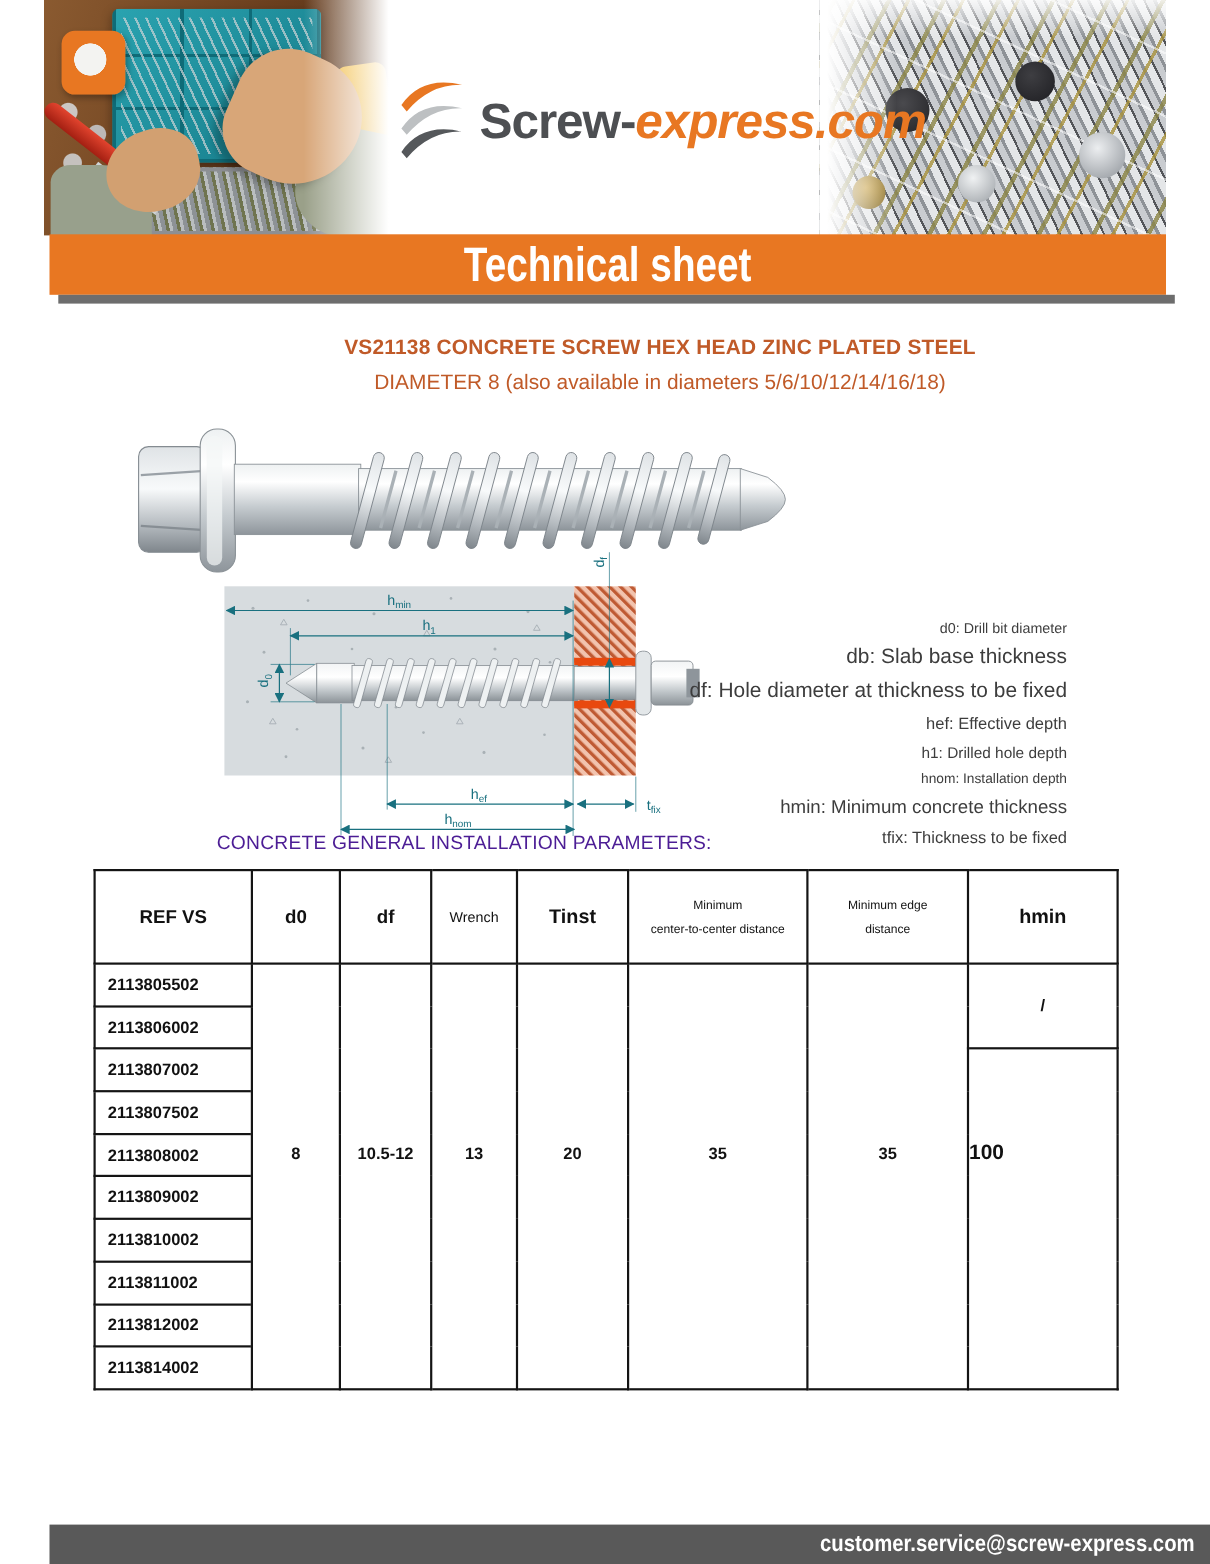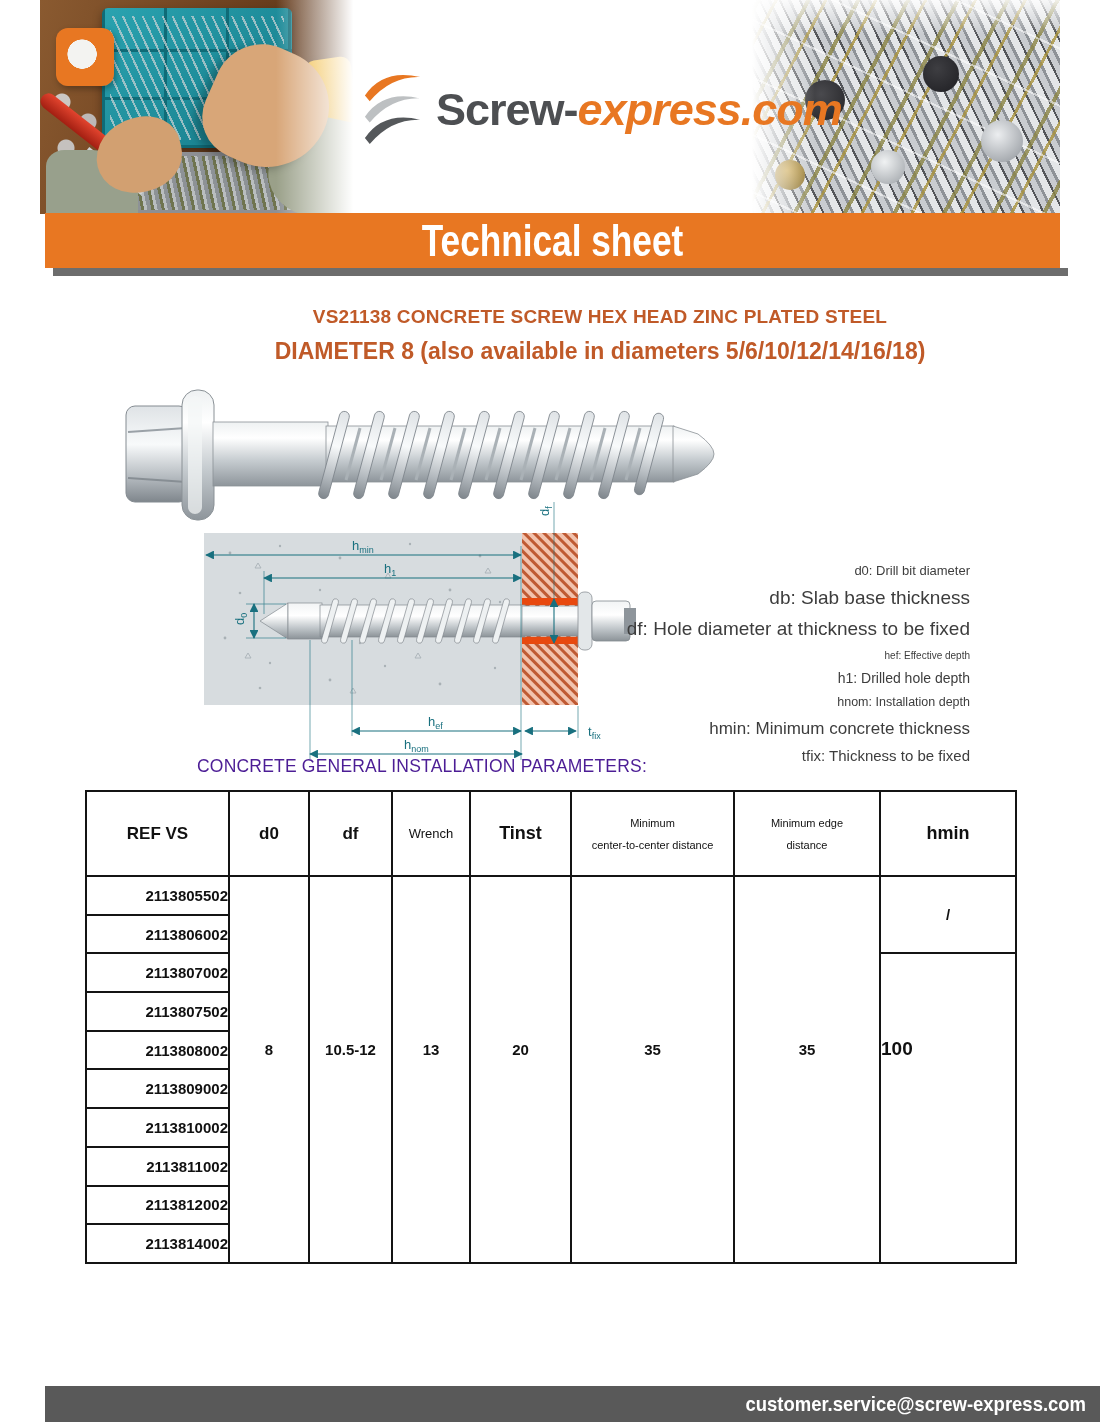--- a/index.html
+++ b/index.html
@@ -54,50 +54,50 @@
   .logo-suffix { color:#e87722; font-style:italic; }
 
   
   .banner { position:absolute; left:45px; top:213px; width:1015px; height:55px; background:#e87722; display:flex; align-items:center; justify-content:center; }
   .banner-text { color:#ffffff; font-size:44px; font-weight:700; transform:scaleX(.8); letter-spacing:0; }
   .banner-shadow { position:absolute; left:53px; top:268px; width:1015px; height:8px; background:#6d6d6d; }
 
   
   .title-block { position:absolute; left:100px; top:306px; width:1000px; text-align:center; color:#c05a28; }
   .title-line1 { font-size:19px; font-weight:700; letter-spacing:.2px; }
-  .title-line2 { font-size:23px; font-weight:700; margin-top:10px; }
+  .title-line2 { font-size:19px; font-weight:400; margin-top:10px; }
 
   
   .product-svg { position:absolute; left:108px; top:384px; }
   .diagram-svg { position:absolute; left:200px; top:498px; }
 
   
   .legend { position:absolute; right:130px; top:564px; width:520px; text-align:right; color:#3d3d3d; }
   .legend div { line-height:1.15; }
   .legend div:nth-child(1) { font-size:13px; margin-bottom:8px; }
   .legend div:nth-child(2) { font-size:19px; margin-bottom:9px; }
   .legend div:nth-child(3) { font-size:19px; margin-bottom:10px; }
-  .legend div:nth-child(4) { font-size:10px; margin-bottom:9px;text-align:right; }
+  .legend div:nth-child(4) { font-size:15px; margin-bottom:9px;text-align:right; }
   .legend div:nth-child(5) { font-size:14px; margin-bottom:9px; }
   .legend div:nth-child(6) { font-size:12.5px; margin-bottom:9px; }
   .legend div:nth-child(7) { font-size:17px; margin-bottom:9px; }
   .legend div:nth-child(8) { font-size:15px; }
 
   
   .section-title { position:absolute; left:197px; top:756px; font-size:17.5px; color:#4c1d95; letter-spacing:.2px; }
   table.params { position:absolute; left:85px; top:790px; width:930px; border-collapse:collapse; table-layout:fixed; background:#fff; }
   table.params th, table.params td { border:2px solid #141414; color:#111; }
   table.params thead tr { height:85px; }
   table.params tbody tr { height:38.7px; }
   th.big { font-size:17px; font-weight:700; }
   th.bigger { font-size:18px; font-weight:700; }
   th.plain { font-size:13px; font-weight:400; }
   th.small { font-size:11px; font-weight:400; }
   th.small div { line-height:2.0; }
-  td.ref { font-weight:700; font-size:15px; text-align:right; padding-left:11px; }
+  td.ref { font-weight:700; font-size:15px; text-align:left; padding-left:11px; }
   td.val { font-weight:700; font-size:15px; text-align:center; vertical-align:middle; padding-bottom:40px; }
   td.val-hmin-top { font-weight:700; font-size:15px; text-align:center; vertical-align:middle; }
   td.val-hmin-main { font-weight:700; font-size:19px; text-align:left; vertical-align:middle; padding-bottom:118px; }
 
   
   .footer { position:absolute; left:45px; right:0; bottom:0; height:36px; background:#595959; display:flex; align-items:center; justify-content:flex-end; padding-right:14px; }
   .footer-text { color:#ffffff; font-size:21px; font-weight:700; transform:scaleX(.88); transform-origin:right center; }
 </style>
 </head>
 <body>

